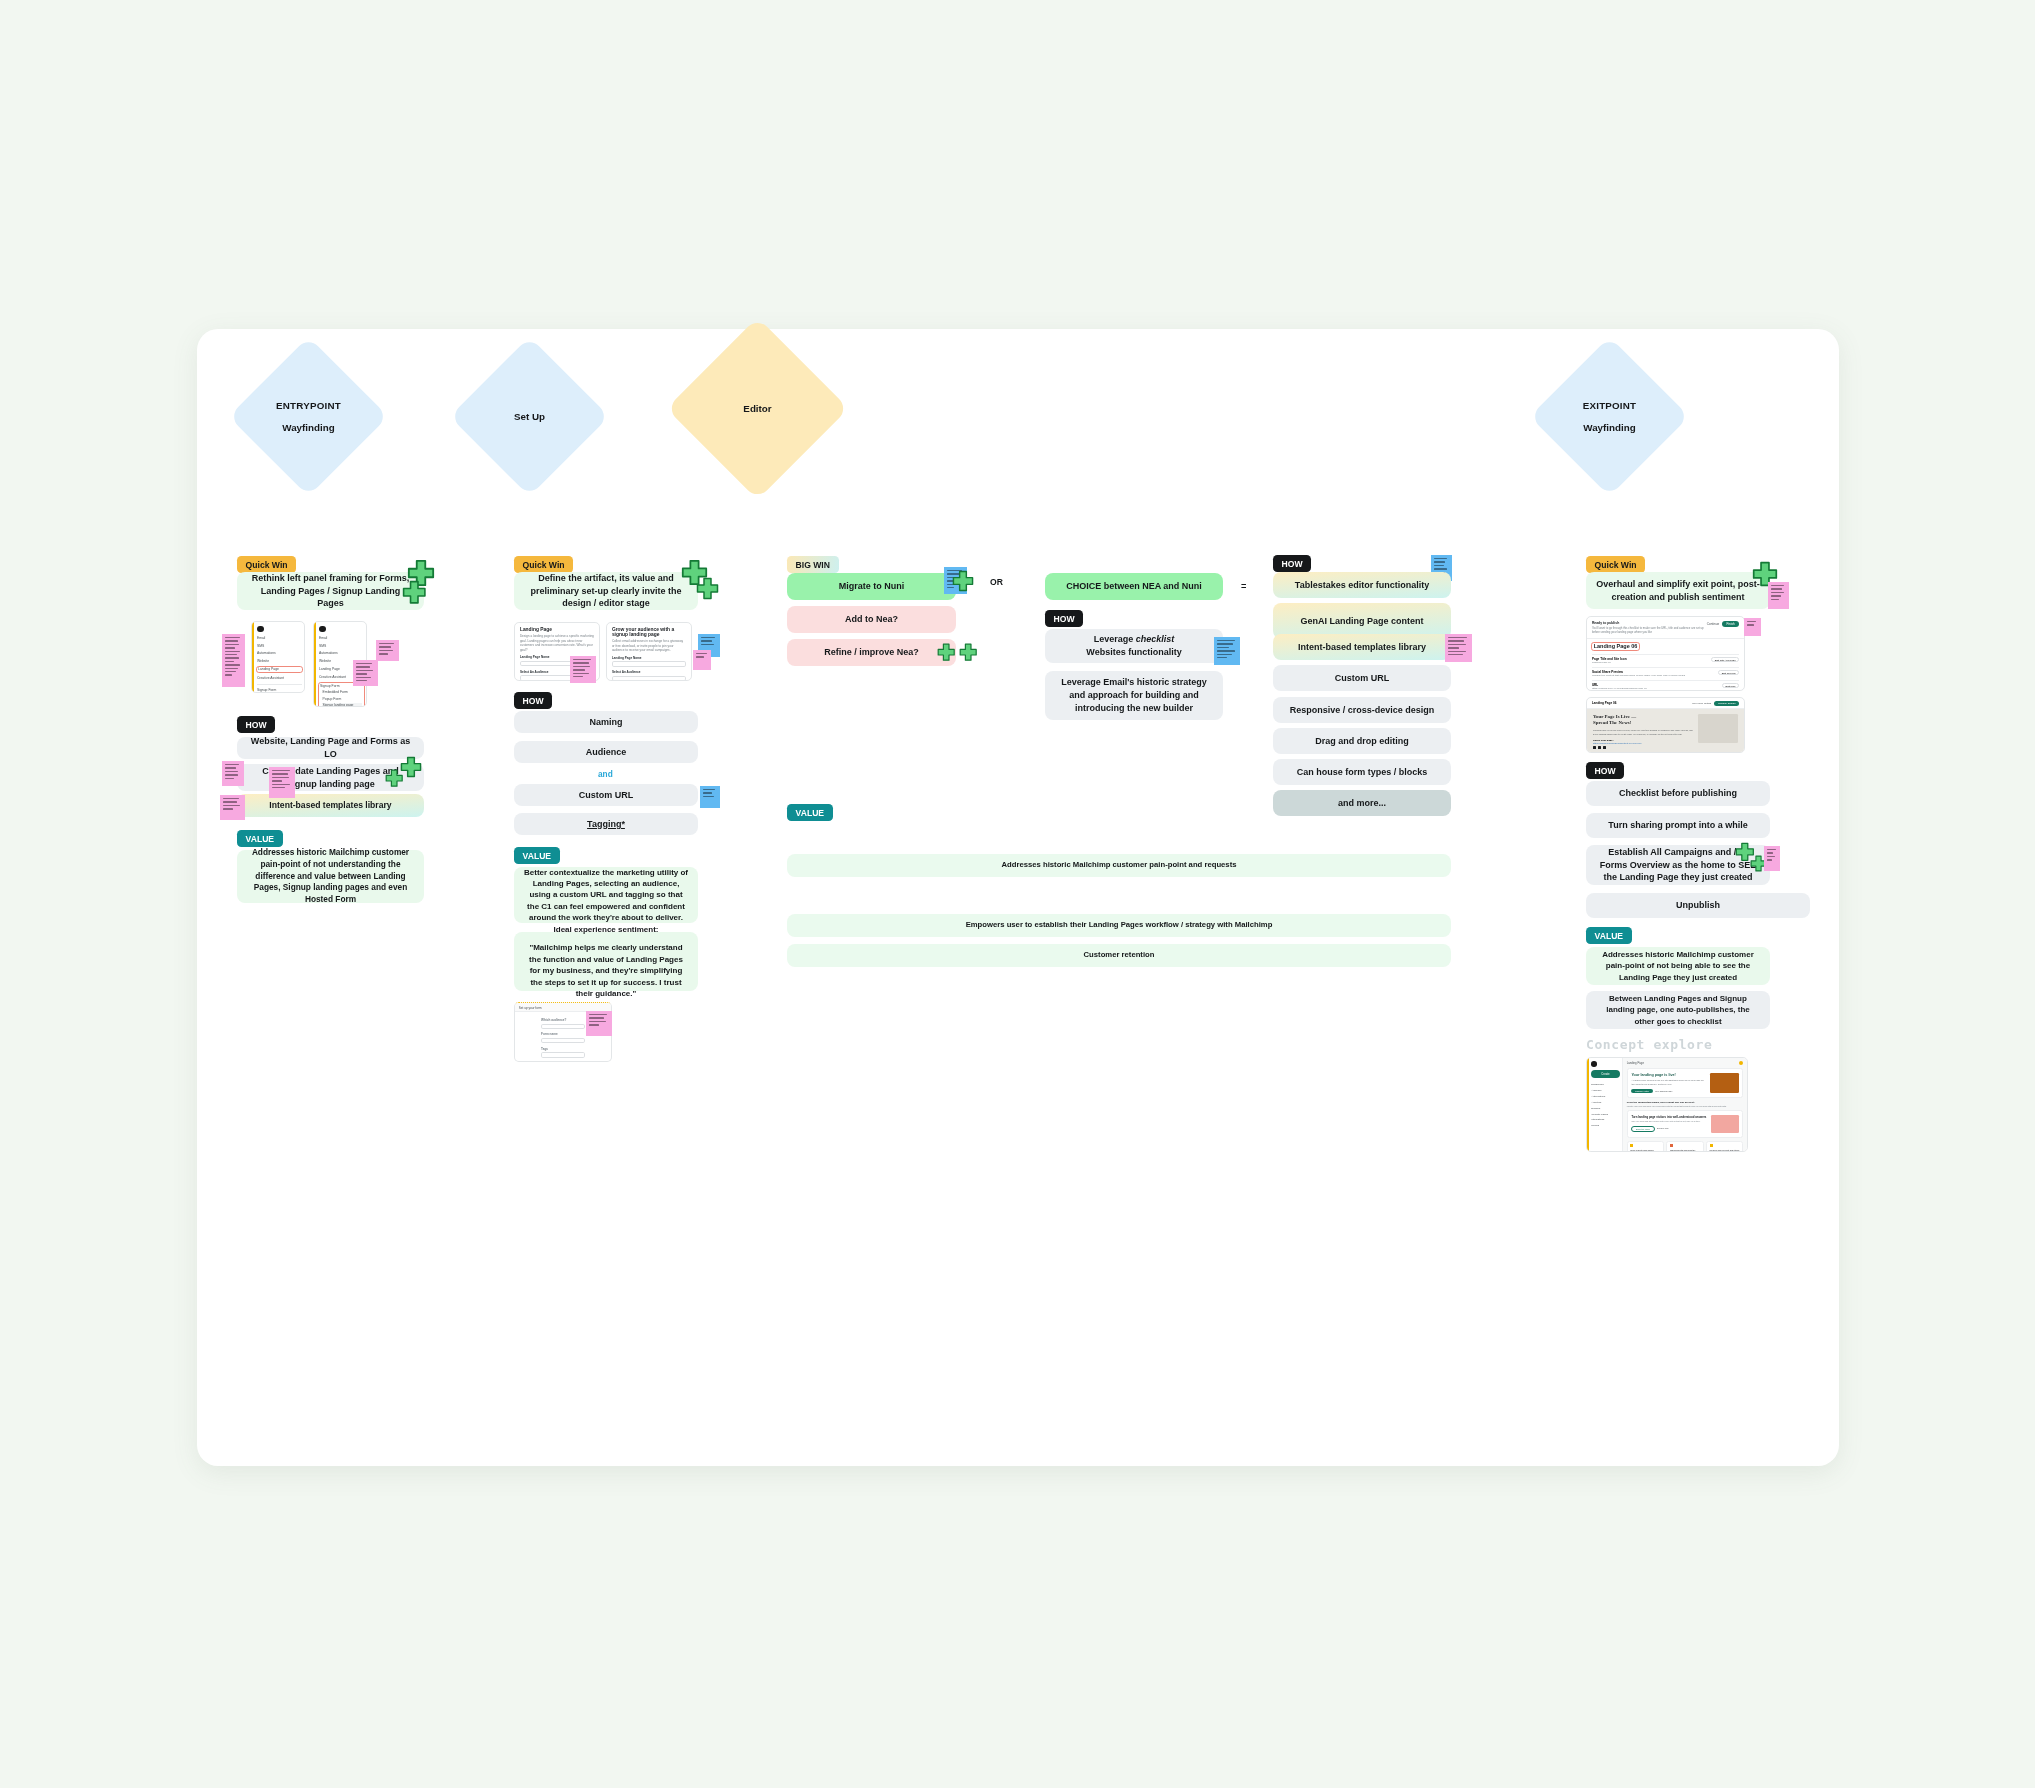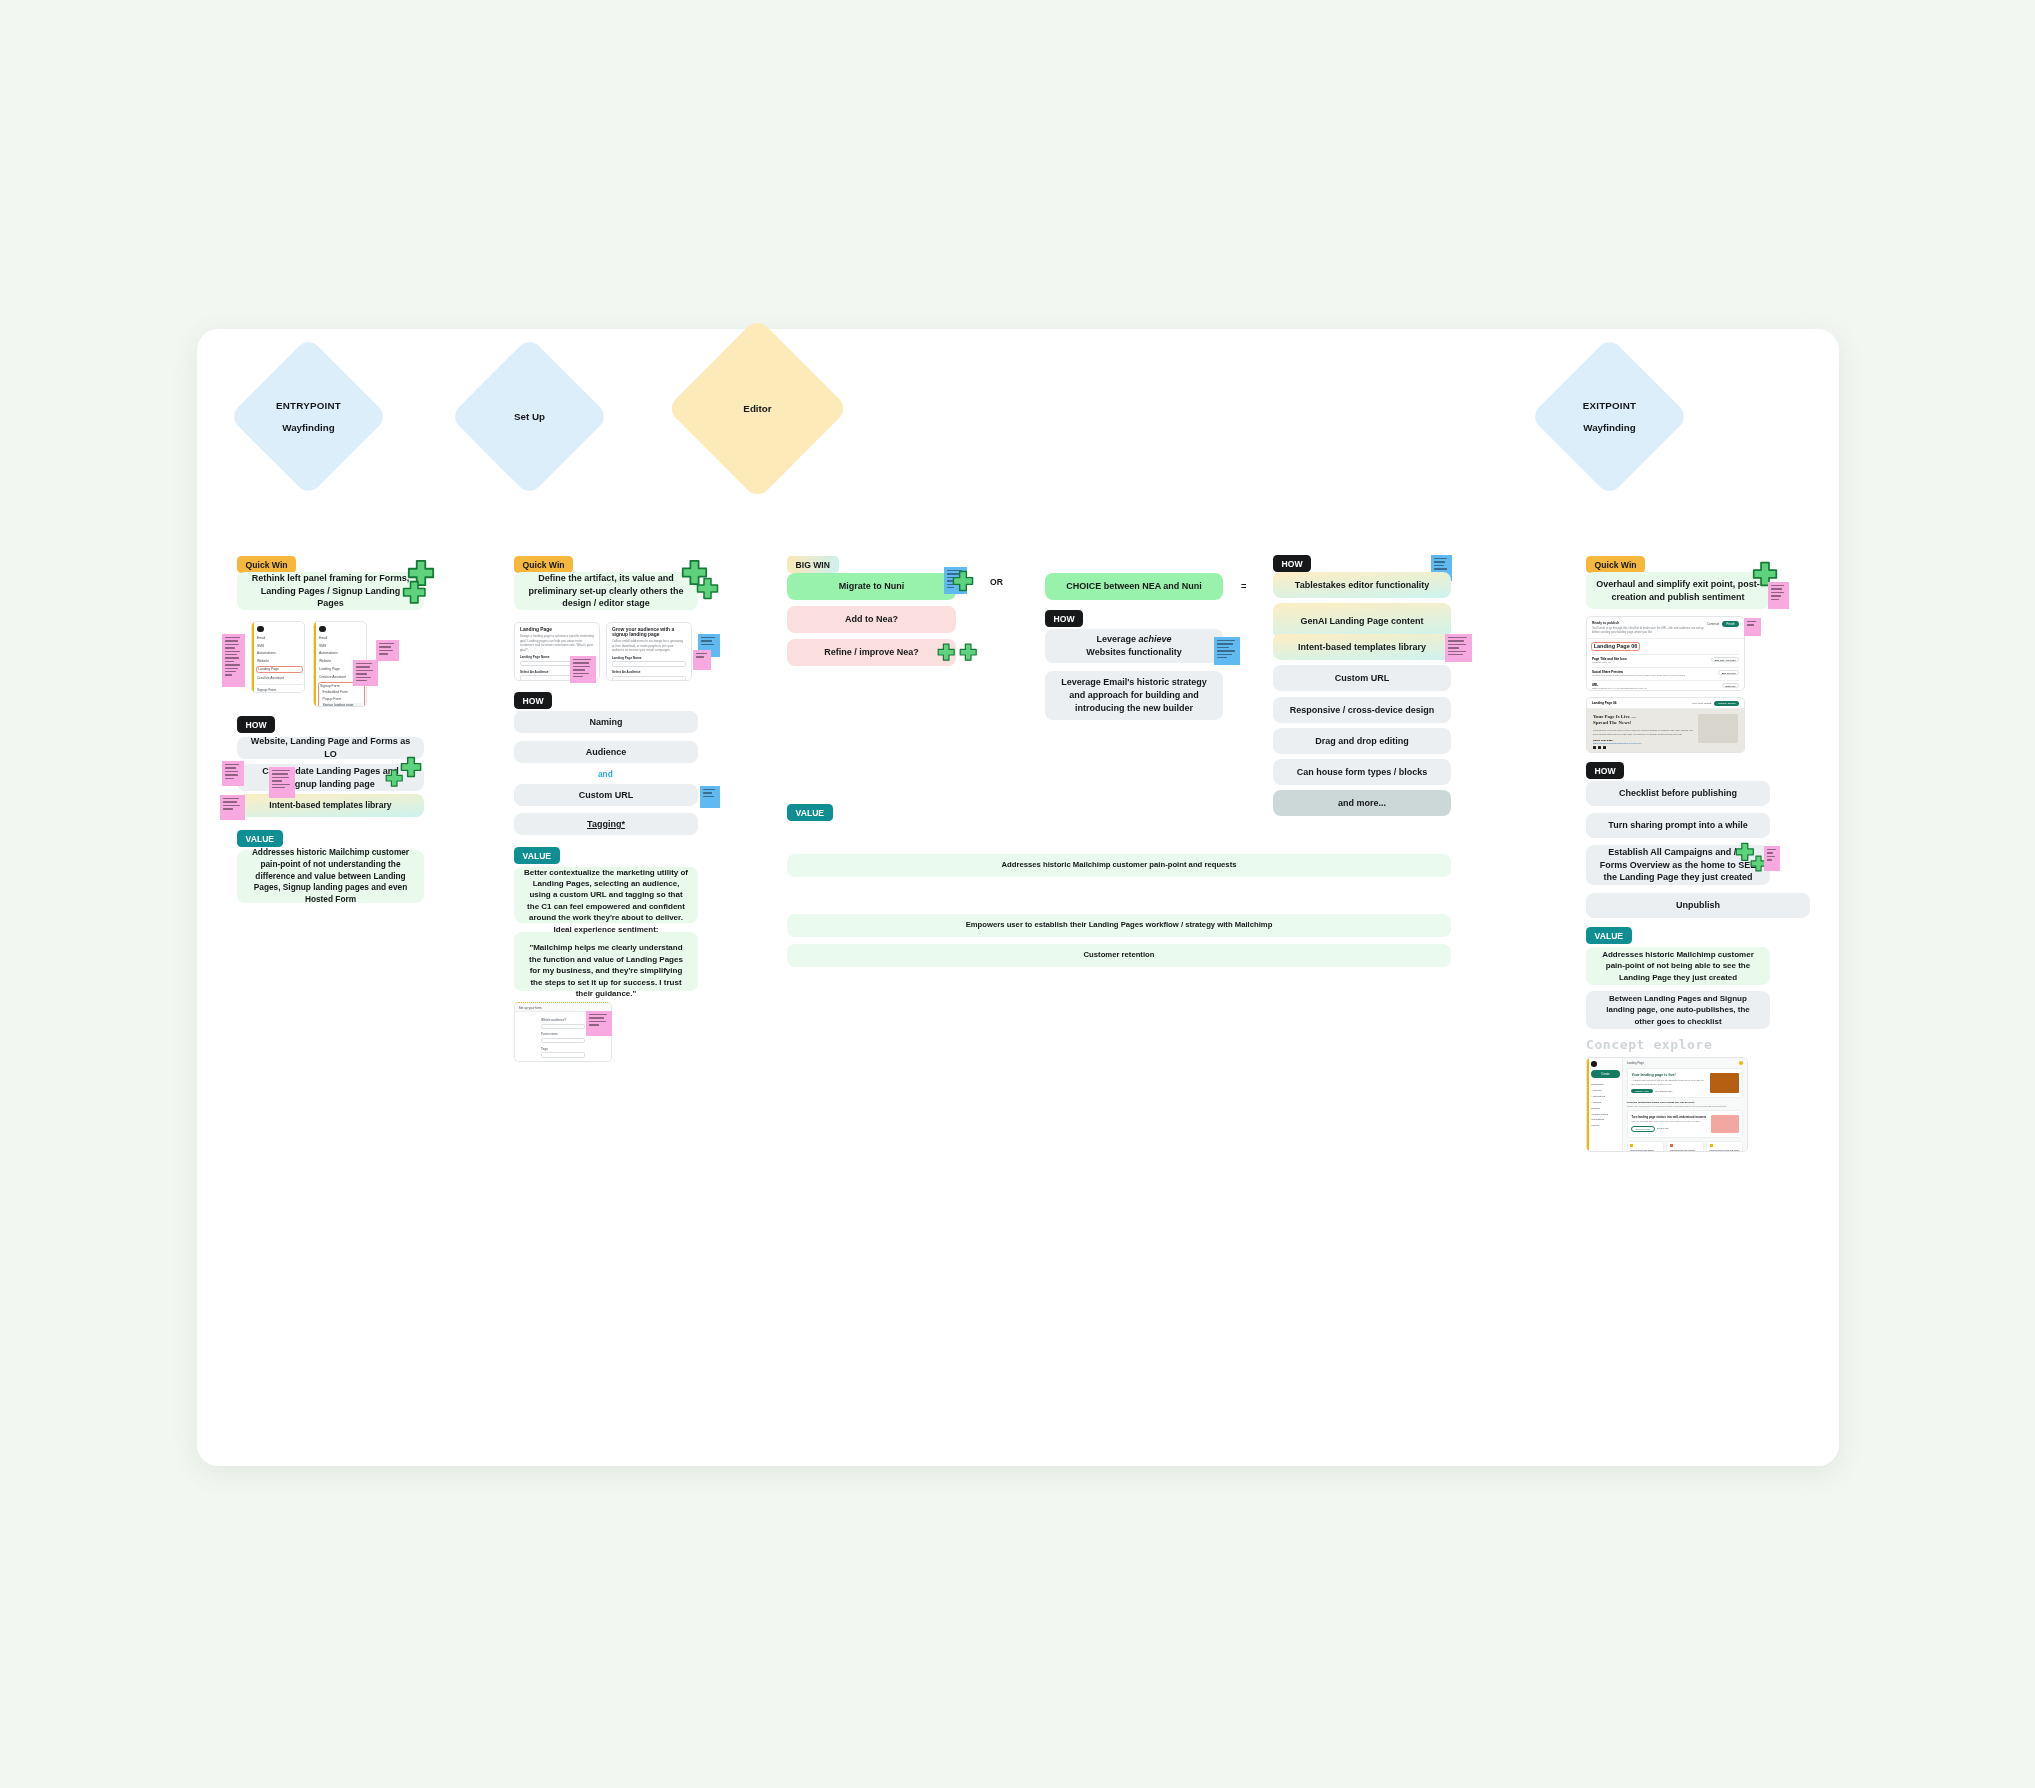--- a/index.html
+++ b/index.html
@@ -261,21 +261,21 @@
     <span class="ln" style="width:90%"></span>
       <span class="ln" style="width:56%"></span>
   </div>
 
   <div class="tag tag-value" style="left:40px; top:501px;">VALUE</div>
 
   <div class="card c-green" style="left:40px; top:521px; width:187px; height:53px; font-size:8.3px;">Addresses historic Mailchimp customer pain-point of not understanding the difference and value between Landing Pages, Signup landing pages and even Hosted Form</div>
 
   <div class="tag tag-quickwin" style="left:317px; top:227px;">Quick Win</div>
 
-  <div class="card c-green" style="left:317px; top:243px; width:184px; height:38px;">Define the artifact, its value and preliminary set-up clearly others the design / editor stage</div>
+  <div class="card c-green" style="left:317px; top:243px; width:184px; height:38px;">Define the artifact, its value and preliminary set-up clearly invite the design / editor stage</div>
 
   <span class="plus" style="left:484px; top:230px;">
     <svg width="27" height="27" viewBox="0 0 46 46">
         <path d="M16 3h14v13h13v14H30v13H16V30H3V16h13z" fill="#5fd27d" stroke="#147a36" stroke-width="3" stroke-linejoin="round"></path>
       </svg>
   </span>
   <span class="plus" style="left:499px; top:248px;">
     <svg width="23" height="23" viewBox="0 0 46 46">
         <path d="M16 3h14v13h13v14H30v13H16V30H3V16h13z" fill="#5fd27d" stroke="#147a36" stroke-width="3" stroke-linejoin="round"></path>
       </svg>
@@ -390,21 +390,21 @@
       </svg>
   </span>
 
   <div class="card c-mint" style="left:848px; top:244px; width:178px; height:27px;">CHOICE between NEA and Nuni</div>
   <div class="eq-label" style="left:1044px; top:252px;">=</div>
 
   <div class="tag tag-how" style="left:848px; top:281px;">HOW</div>
 
   <div class="card c-grey" style="left:848px; top:300px; width:178px; height:34px; flex-direction:column;">
     <span>
-      <span>Leverage </span><em>achieve</em>
+      <span>Leverage </span><em>checklist</em>
     </span>
     <span>Websites functionality</span>
   </div>
   <div class="sticky sticky-blue" style="left:1017px; top:308px; width:26px; height:28px;">
     <span class="ln" style="width:90%"></span><span class="ln" style="width:78%"></span>
     <span class="ln" style="width:60%"></span>
     <span class="gap"></span>
     <span class="ln" style="width:88%"></span><span class="ln" style="width:74%"></span>
     <span class="ln" style="width:52%"></span>
   </div>

